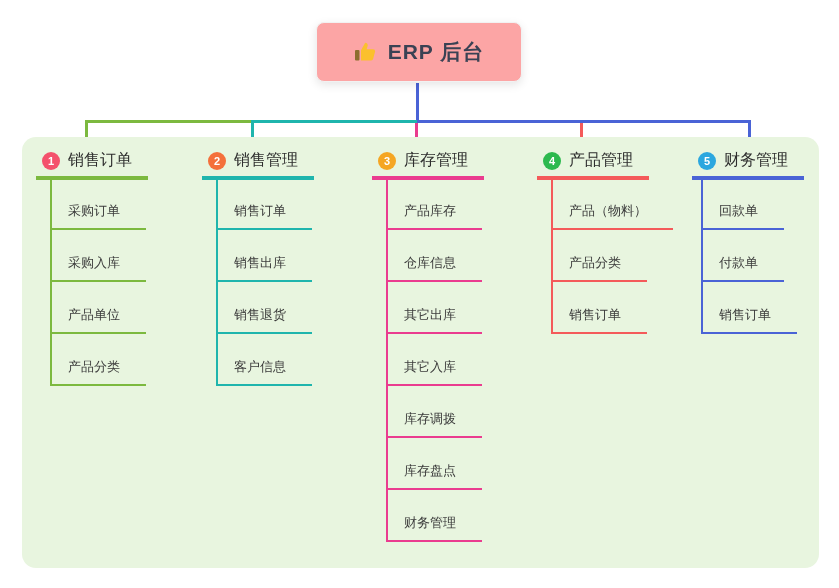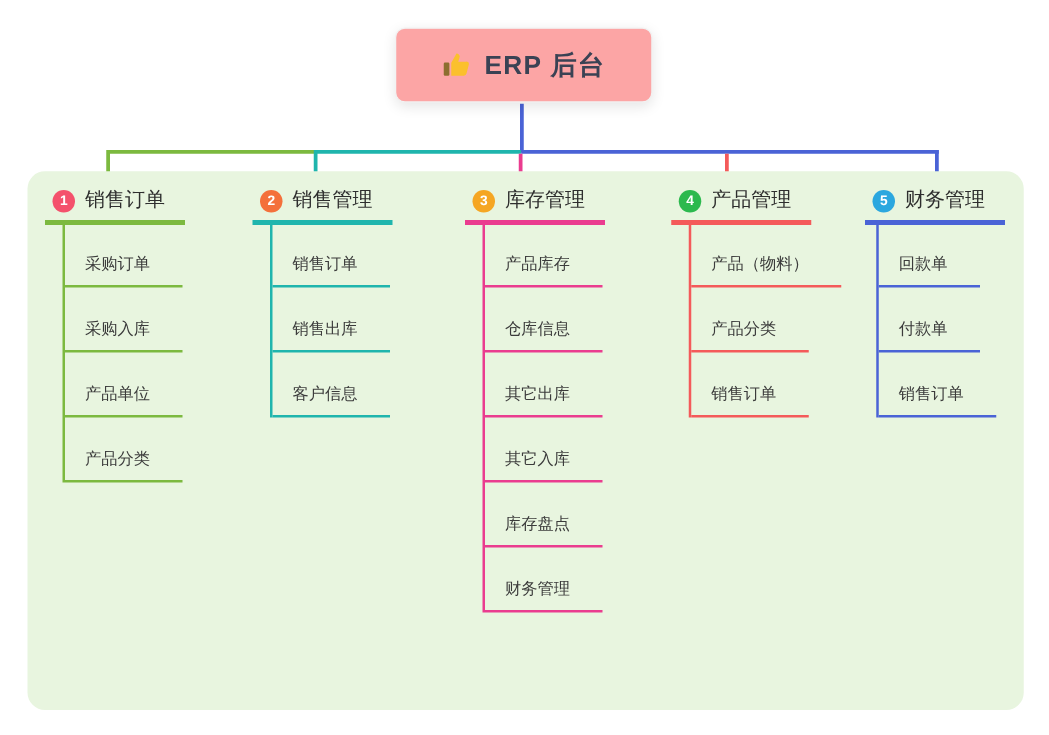--- a/index.html
+++ b/index.html
@@ -105,20 +105,23 @@
       <span>销售管理</span>
     </div>
     <div class="children">
       <div class="child">
           <span>销售订单</span>
         </div>
       <div class="child">
           <span>销售出库</span>
         </div>
       <div class="child">
+          <span>销售退货</span>
+        </div>
+      <div class="child">
           <span>客户信息</span>
         </div>
     </div>
   </div>
 
   <div class="branch branch-3">
     <div class="bheader">
       <span class="badge badge-3">3</span>
       <span>库存管理</span>
     </div>
@@ -127,20 +130,23 @@
           <span>产品库存</span>
         </div>
       <div class="child">
           <span>仓库信息</span>
         </div>
       <div class="child">
           <span>其它出库</span>
         </div>
       <div class="child">
           <span>其它入库</span>
+        </div>
+      <div class="child">
+          <span>库存调拨</span>
         </div>
       <div class="child">
           <span>库存盘点</span>
         </div>
       <div class="child">
           <span>财务管理</span>
         </div>
     </div>
   </div>
 

